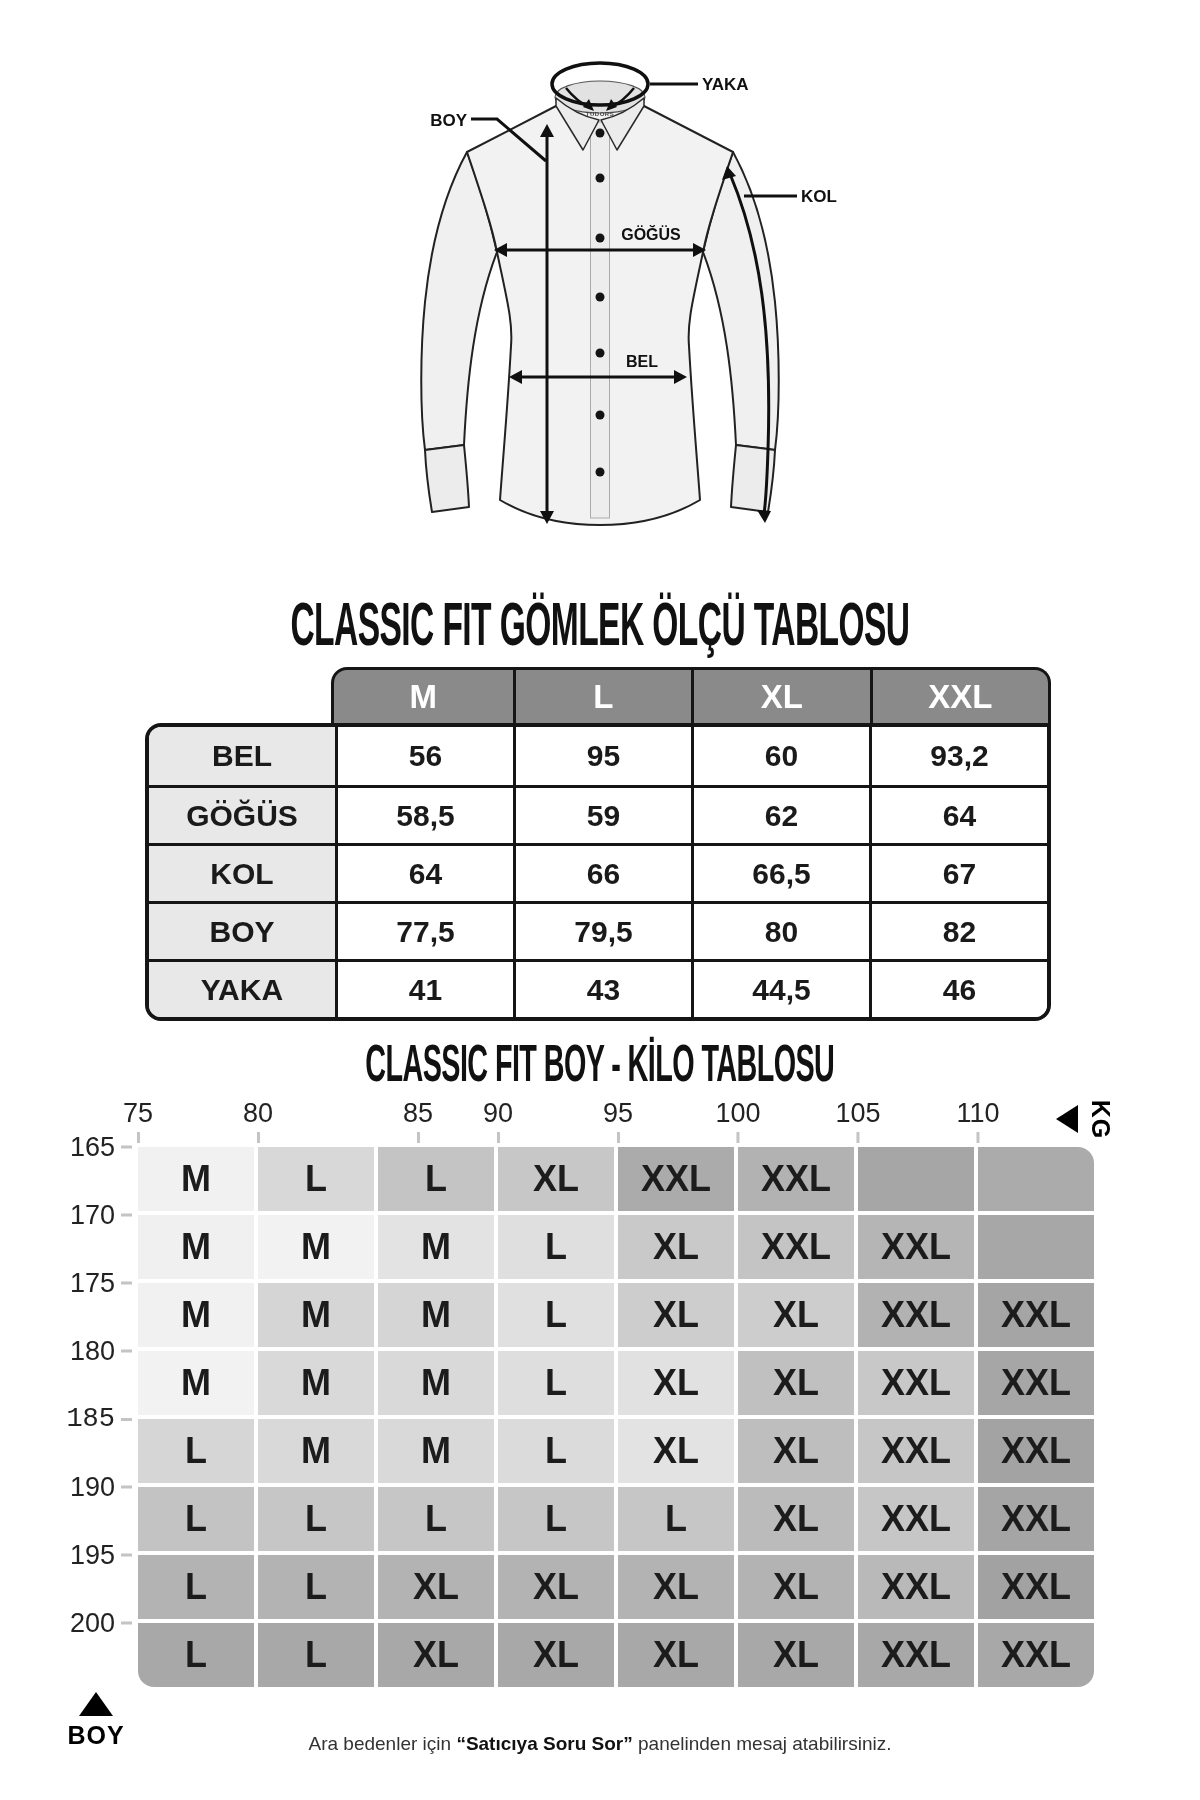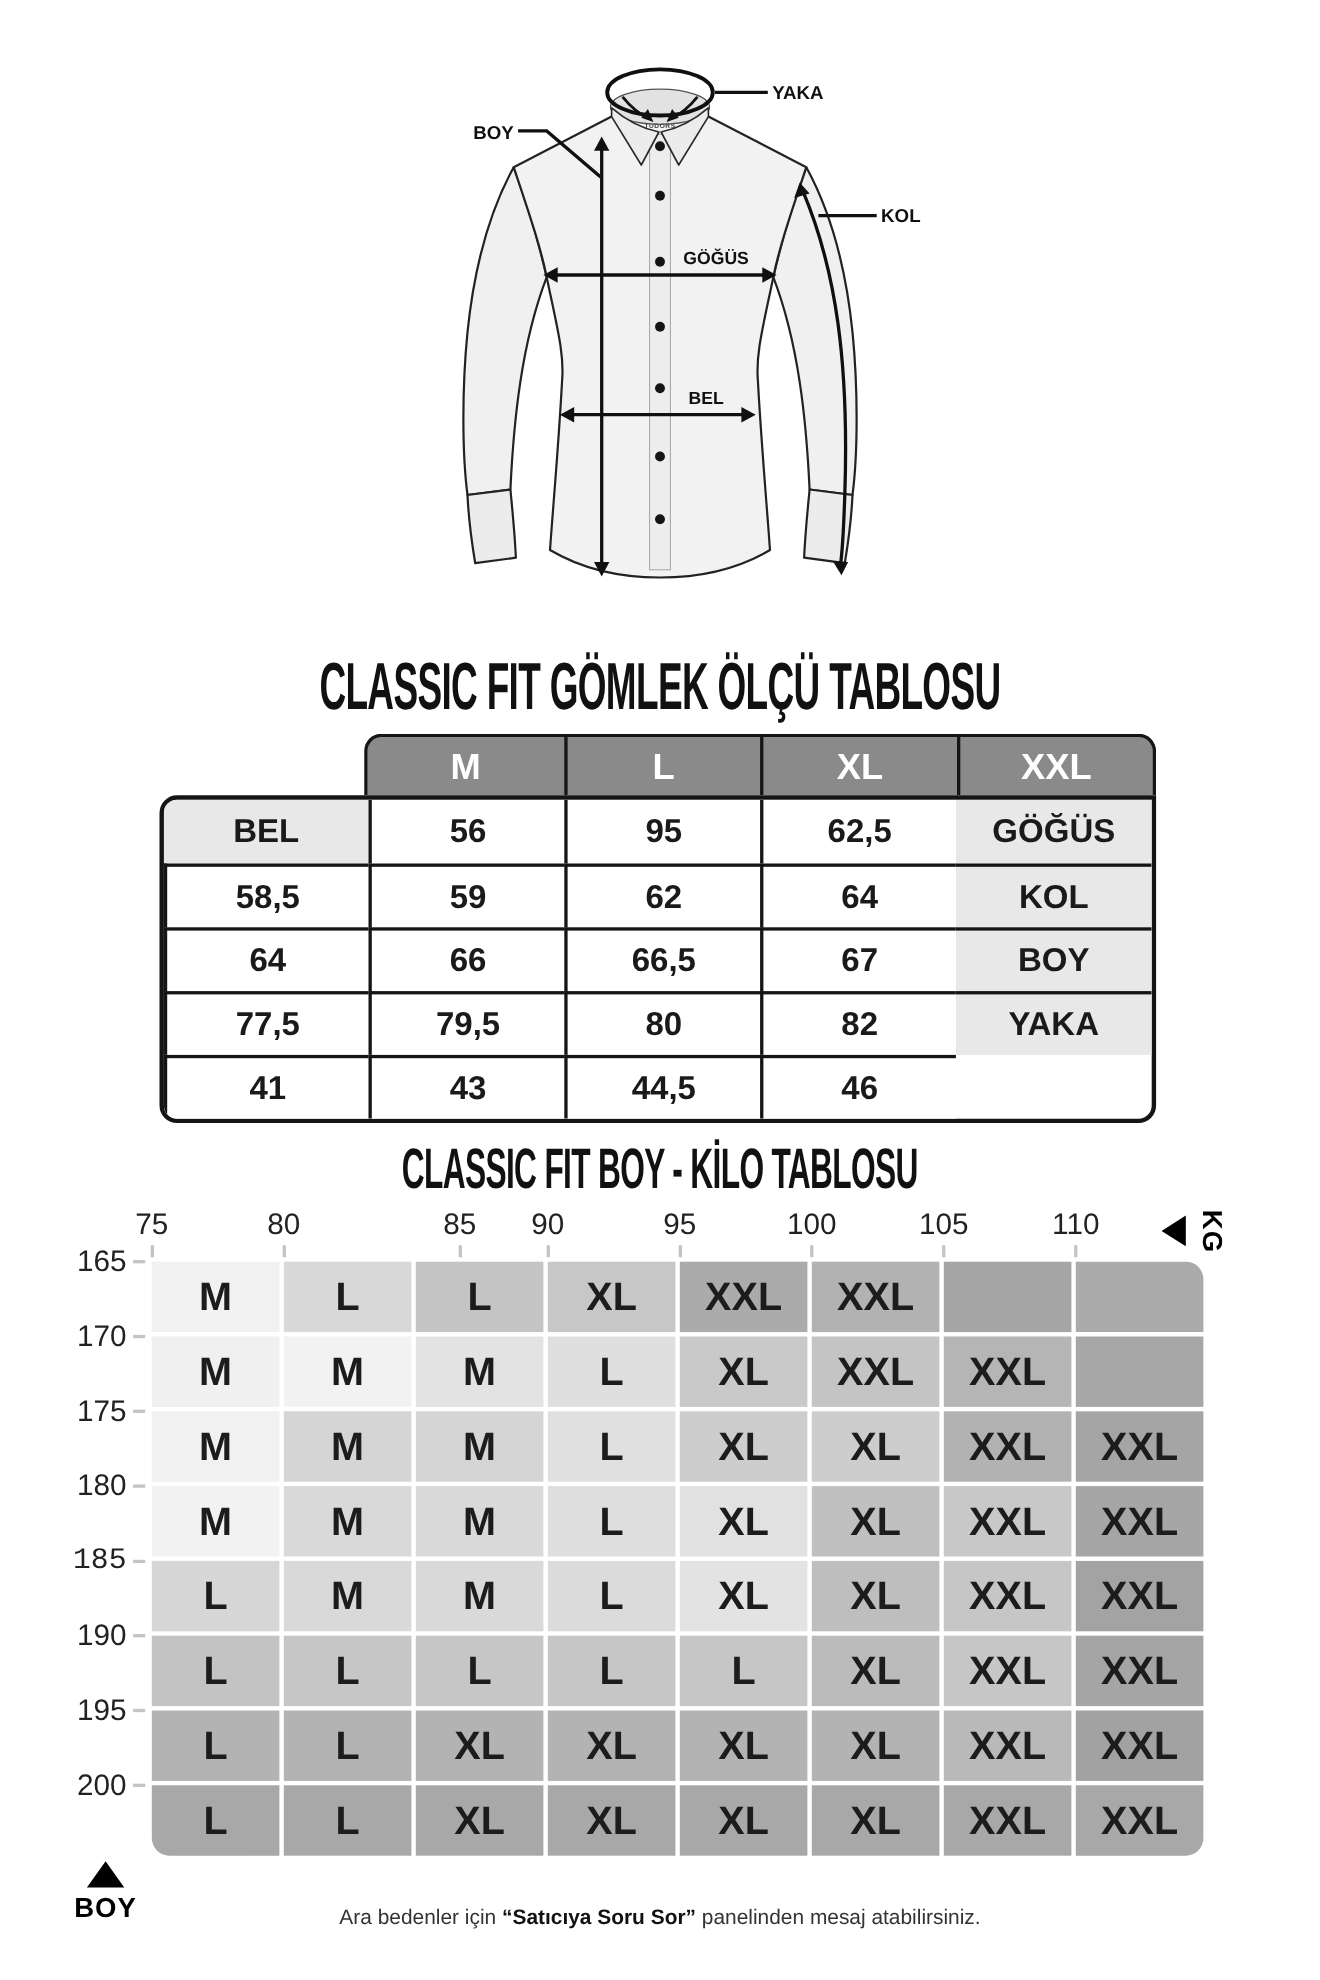--- a/index.html
+++ b/index.html
@@ -142,21 +142,22 @@
     <div class="st-header">
       <div class="st-hcell">M</div>
       <div class="st-hcell">L</div>
       <div class="st-hcell">XL</div>
       <div class="st-hcell">XXL</div>
     </div>
     <div class="st-body">
       <div class="st-lcell">BEL</div>
       <div class="st-vcell">56</div>
       <div class="st-vcell">95</div>
-      <div class="st-vcell">62,5</div>
+      <div class="st-vcell">60</div>
+      <div class="st-vcell">93,2</div>
 
       <div class="st-lcell">GÖĞÜS</div>
       <div class="st-vcell">58,5</div>
       <div class="st-vcell">59</div>
       <div class="st-vcell">62</div>
       <div class="st-vcell">64</div>
 
       <div class="st-lcell">KOL</div>
       <div class="st-vcell">64</div>
       <div class="st-vcell">66</div>

